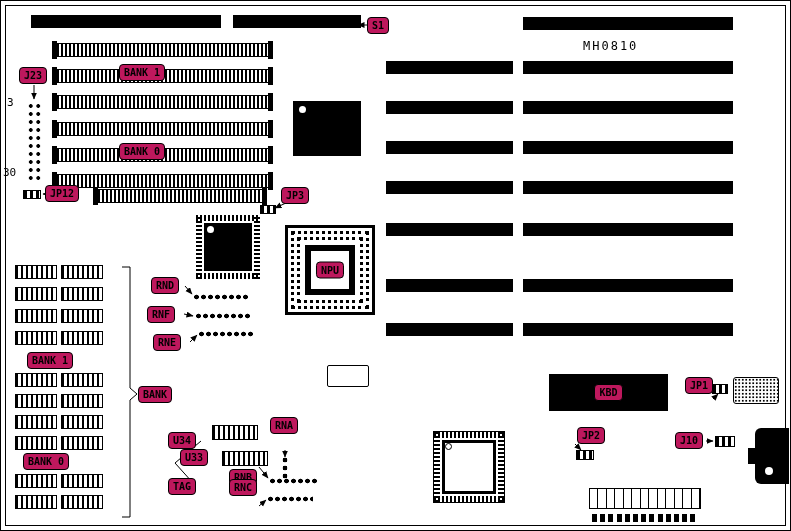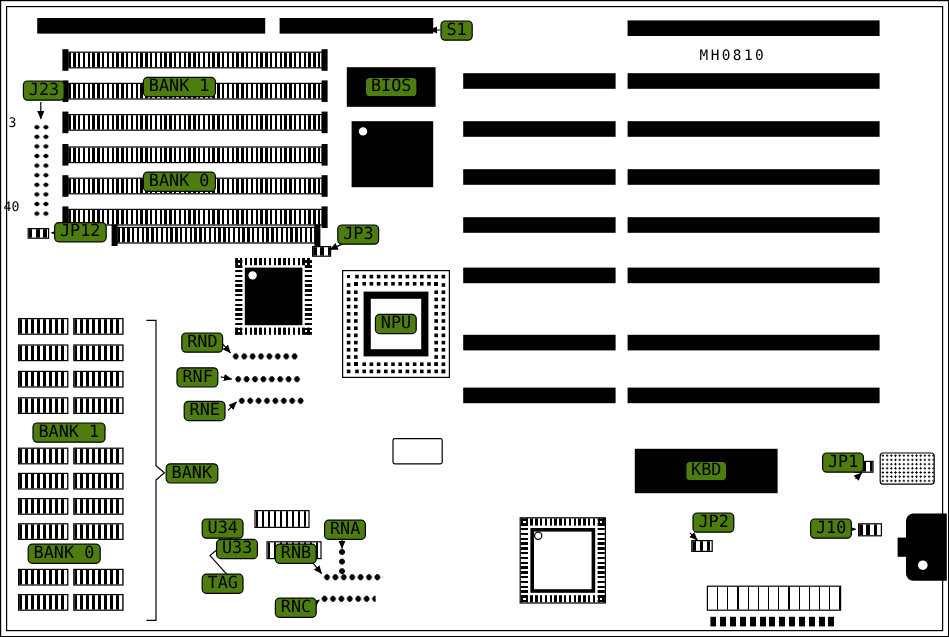--- a/index.html
+++ b/index.html
@@ -1,22 +1,22 @@
 <!DOCTYPE html>
 <html><head>
 <meta charset="utf-8">
 <style>
   * { margin:0; padding:0; box-sizing:border-box; }
   html,body { background:#fff; }
   body { font-family:"DejaVu Sans Mono","Liberation Mono",monospace; }
   .frame { position:relative; width:791px; height:531px; background:#fff; border:1px solid #000; overflow:hidden; }
   .board-border { position:absolute; left:4px; top:4px; right:4px; bottom:4px; border:1px solid #000; }
   .bar { position:absolute; height:13px; background:#000; }
-  .lbl { position:absolute; background:#4d7c0f; border:1px solid #000; border-radius:4px;
-         font-size:14px; line-height:13px; padding:1px 4px; white-space:nowrap; z-index:5; }
+  .lbl { position:absolute; background:#be185d; border:1px solid #000; border-radius:4px;
+         font-size:10px; line-height:13px; padding:1px 4px; white-space:nowrap; z-index:5;font-weight:bold; }
   .lbl.center { position:static; z-index:2; }
   .txt { position:absolute; font-size:11px; line-height:12px; z-index:5; }
   .partno { position:absolute; font-size:12px; letter-spacing:2px; z-index:5; }
   .simm { position:absolute; height:14px; border:1px solid #000;
           background:repeating-linear-gradient(90deg,#000 0 2px,#fff 2px 4px); }
   .simm::before,.simm::after { content:""; position:absolute; top:-3px; width:5px; height:18px; background:#000; }
   .simm::before { left:-5px; } .simm::after { right:-5px; }
   .dip { position:absolute; width:42px; height:14px; border:1px solid #000;
          background:repeating-linear-gradient(90deg,#000 0 2px,#fff 2px 5px); }
   .sip { position:absolute; background-image:radial-gradient(circle,#000 2.2px,rgba(0,0,0,0) 2.6px); }
@@ -44,21 +44,21 @@
     background-image:
       repeating-linear-gradient(90deg,#000 0 2px,rgba(0,0,0,0) 2px 4px),
       repeating-linear-gradient(90deg,#000 0 2px,rgba(0,0,0,0) 2px 4px),
       repeating-linear-gradient(0deg,#000 0 2px,rgba(0,0,0,0) 2px 4px),
       repeating-linear-gradient(0deg,#000 0 2px,rgba(0,0,0,0) 2px 4px),
       linear-gradient(#fff,#fff),
       linear-gradient(#000,#000);
     background-size:100% 6px,100% 6px,6px 100%,6px 100%,calc(100% - 22px) calc(100% - 22px),calc(100% - 16px) calc(100% - 16px);
     background-position:0 0,0 100%,0 0,100% 0,center,center;
     background-repeat:no-repeat; }
-  .npu { position:absolute; border:1px solid #000000; background:#fff; }
+  .npu { position:absolute; border:3px solid #000000; background:#fff; }
   .npu .pins1 { position:absolute; left:3px; top:3px; right:3px; bottom:3px; border:3px dotted #000; }
   .npu .pins2 { position:absolute; left:9px; top:9px; right:9px; bottom:9px; border:3px dotted #000; }
   .npu .ring  { position:absolute; left:17px; top:17px; right:17px; bottom:17px; border:6px solid #000; background:#fff; }
   .npu .lbl   { left:50%; top:50%; transform:translate(-50%,-50%); }
   .xtal { position:absolute; border:1px solid #000; background:#fff; border-radius:2px; }
   .din { position:absolute; background:#000; border-radius:6px 0 0 6px; }
   .din-tab { position:absolute; background:#000; }
   .hdr13 { position:absolute; border:1px solid #000; background:#fff;
            background-image:repeating-linear-gradient(90deg,rgba(0,0,0,0) 0 7.5px,#000 7.5px 8.5px); }
   .sqrow { position:absolute; background-image:repeating-linear-gradient(90deg,#000 0 5px,rgba(0,0,0,0) 5px 8.2px); }
@@ -97,30 +97,27 @@
   <div class="simm" style="left:55px;top:121px;width:213px"></div>
   <div class="simm" style="left:55px;top:147px;width:213px"></div>
   <div class="simm" style="left:55px;top:173px;width:213px"></div>
   <div class="simm" style="left:96px;top:188px;width:166px"></div>
   <div class="lbl" style="left:118px;top:63px">BANK 1</div>
   <div class="lbl" style="left:118px;top:142px">BANK 0</div>
 
   <div class="lbl" style="left:18px;top:66px">J23</div>
   <div class="pinheader" style="left:26px;top:101px;width:15px;height:80px;background-size:7.5px 8px"></div>
   <div class="txt" style="left:6px;top:96px">3</div>
-  <div class="txt" style="left:2px;top:166px">40</div>
+  <div class="txt" style="left:2px;top:166px">30</div>
 
   <div class="lbl" style="left:44px;top:184px">JP12</div>
   <div class="jumper" style="left:22px;top:189px;width:18px;height:9px"></div>
   <div class="lbl" style="left:280px;top:186px">JP3</div>
   <div class="jumper" style="left:259px;top:204px;width:16px;height:9px"></div>
 
-  <div class="blackrect" style="left:288px;top:55px;width:74px;height:33px">
-    <div class="lbl center">BIOS</div>
-  </div>
   <div class="blackrect" style="left:292px;top:100px;width:68px;height:55px">
     <div class="dot" style="left:6px;top:5px"></div>
   </div>
 
   <div class="qfp" style="left:195px;top:214px;width:64px;height:64px">
     <div class="dot" style="left:11px;top:11px"></div>
   </div>
 
   <div class="lbl" style="left:150px;top:276px">RND</div>
   <div class="sip h" style="left:192px;top:291px;width:56px"></div>
@@ -161,33 +158,33 @@
   <div class="dip" style="left:14px;top:494px"></div>
   <div class="dip" style="left:60px;top:494px"></div>
   <div class="lbl" style="left:137px;top:385px">BANK</div>
 
   <div class="lbl" style="left:167px;top:431px">U34</div>
   <div class="dip" style="left:211px;top:424px;width:46px;height:15px"></div>
   <div class="lbl" style="left:179px;top:448px">U33</div>
   <div class="dip" style="left:221px;top:450px;width:46px;height:15px"></div>
   <div class="lbl" style="left:167px;top:477px">TAG</div>
 
-  <div class="lbl" style="left:269px;top:432px">RNA</div>
+  <div class="lbl" style="left:269px;top:416px">RNA</div>
   <div class="sip v" style="left:279px;top:455px;height:24px"></div>
-  <div class="lbl" style="left:228px;top:452px">RNB</div>
+  <div class="lbl" style="left:228px;top:468px">RNB</div>
   <div class="sip h" style="left:268px;top:475px;width:50px"></div>
-  <div class="lbl" style="left:228px;top:497px">RNC</div>
+  <div class="lbl" style="left:228px;top:478px">RNC</div>
   <div class="sip h" style="left:266px;top:493px;width:46px"></div>
 
 
   <div class="qfp2" style="left:432px;top:430px;width:72px;height:72px">
     <div class="odot" style="left:11px;top:11px"></div>
   </div>
 
-  <div class="blackrect" style="left:528px;top:373px;width:119px;height:37px">
+  <div class="blackrect" style="left:548px;top:373px;width:119px;height:37px">
     <div class="lbl center">KBD</div>
   </div>
 
   <div class="lbl" style="left:576px;top:426px">JP2</div>
   <div class="jumper" style="left:575px;top:449px;width:18px;height:10px"></div>
 
   <div class="lbl" style="left:684px;top:376px">JP1</div>
   <div class="jumper" style="left:711px;top:383px;width:16px;height:10px"></div>
   <div class="dither" style="left:732px;top:376px;width:46px;height:27px"></div>
 

